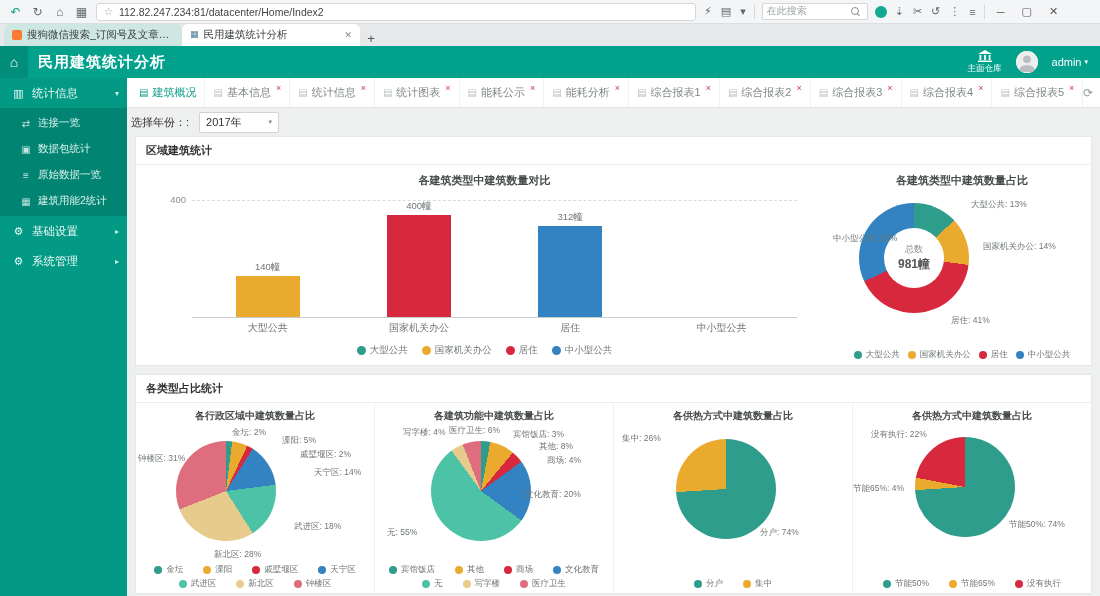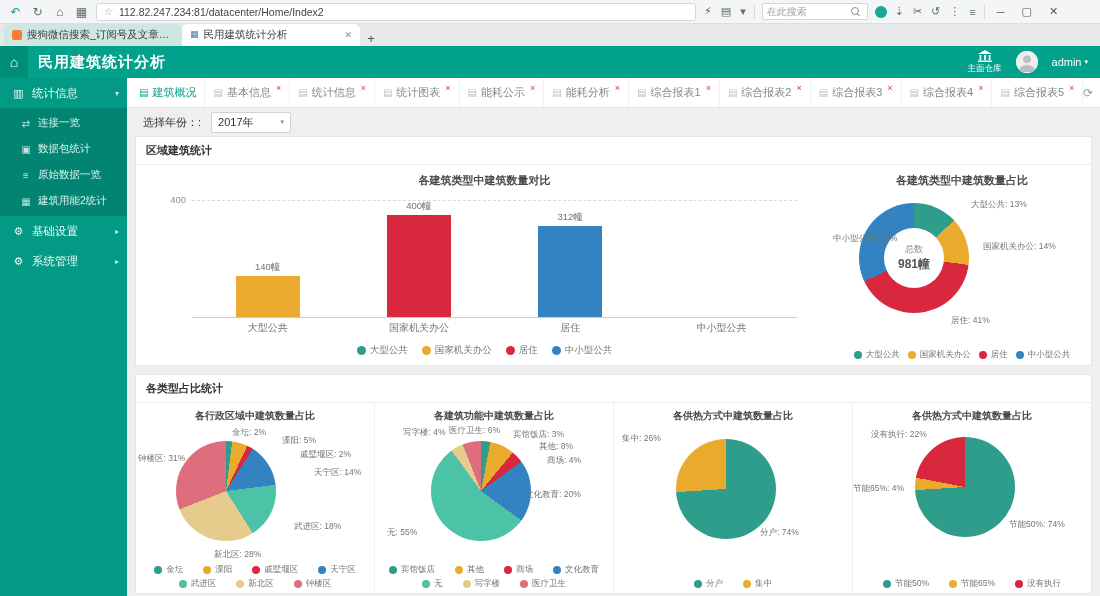--- a/index.html
+++ b/index.html
@@ -9,21 +9,21 @@
   
   .b-toolbar{position:absolute;top:0;left:0;right:0;height:24px;background:#f4f5f6;border-bottom:1px solid #dcdfe1;display:flex;align-items:center;padding:0 8px;gap:7px;}
   .nav-ic{color:#5f6b6a;font-size:12px;width:15px;text-align:center;cursor:pointer;}
   .nav-ic.teal{color:#0aa08d;}
   .addr{flex:0 0 600px;height:18px;background:#fff;border:1px solid #d4d7d9;border-radius:3px;display:flex;align-items:center;padding:0 7px;gap:6px;font-size:10.5px;color:#444;overflow:hidden;}
   .addr .star{color:#9aa0a3;font-size:10px;}
   .addr-url{white-space:nowrap;overflow:hidden;}
   .tool-ic{color:#5f6b6a;font-size:11px;padding:0 1px;cursor:pointer;}
   .vdiv{width:1px;height:14px;background:#d6d9da;}
   .searchbox{width:106px;height:17px;border:1px solid #d4d7d9;background:#fff;border-radius:2px;display:flex;align-items:center;padding:0 4px;gap:3px;}
-  .search-input{border:none;outline:none;background:transparent;width:80px;font-size:10px;color:#555;font-family:Liberation Serif, serif;}
+  .search-input{border:none;outline:none;background:transparent;width:80px;font-size:10px;color:#555;font-family:Liberation Mono, monospace;}
   .search-input::placeholder{color:#9aa3a6;}
   .mag{position:relative;width:11px;height:11px;display:inline-block;cursor:pointer;}
   .mag::before{content:'';position:absolute;width:6px;height:6px;border:1.3px solid #8a9093;border-radius:50%;left:1px;top:1px;}
   .mag::after{content:'';position:absolute;width:4px;height:1.4px;background:#8a9093;transform:rotate(45deg);left:6px;top:8px;}
   .dot-ic{width:12px;height:12px;border-radius:50%;background:#17a893;cursor:pointer;}
   .win-ic{font-size:11px;color:#555;padding:0 5px;cursor:pointer;}
 
   
   .b-tabs{position:absolute;top:24px;left:0;right:0;height:22px;background:#e6e8ea;display:flex;align-items:flex-end;padding-left:4px;}
   .b-tab{height:22px;display:flex;align-items:center;gap:5px;padding:0 8px;width:178px;font-size:10.5px;color:#3c4043;border-radius:6px 6px 0 0;cursor:pointer;}
@@ -60,21 +60,21 @@
   .app-tabs{height:30px;background:#fff;border-bottom:1px solid #e2e5e4;display:flex;align-items:center;padding:0 4px;overflow:hidden;}
   .atab-list{display:flex;align-items:center;height:100%;}
   .atab{display:flex;align-items:center;gap:4px;padding:0 8px;height:30px;font-size:11px;color:#808885;border-right:1px solid #f0f2f1;cursor:pointer;white-space:nowrap;}
   .atab .tic{font-size:10px;color:#b9c0bd;}
   .atab.active{color:#0b9c88;}
   .atab.active .tic{color:#0b9c88;}
   .atab .x{color:#d23b3b;font-size:9px;margin-left:1px;position:relative;top:-5px;}
   .tabbar-right{margin-left:auto;display:flex;gap:12px;color:#98a09d;font-size:12px;padding-right:10px;}
   .tabbar-right span{cursor:pointer;}
 
-  .filter-row{display:flex;align-items:center;gap:10px;height:28px;padding:0 16px;}
+  .filter-row{display:flex;align-items:center;gap:10px;height:28px;padding:0 4px;}
   .filter-label{font-size:11px;color:#333;}
   .select{width:80px;height:21px;background:#fff;border:1px solid #cfd4d2;border-radius:2px;display:flex;align-items:center;justify-content:space-between;padding:0 6px;font-size:11px;color:#333;cursor:pointer;}
   .select .car{font-size:7px;color:#888;}
 
   .panel{background:#fff;margin:0 8px 8px;border:1px solid #e4e7e6;}
   .panel-h{font-size:11px;font-weight:bold;color:#333;padding:6px 10px;border-bottom:1px solid #eceeed;}
   .c-title{text-align:center;font-size:11px;font-weight:bold;color:#464c4a;padding-top:8px;}
   .c-title.sm{font-size:10px;padding-top:6px;}
 
   

